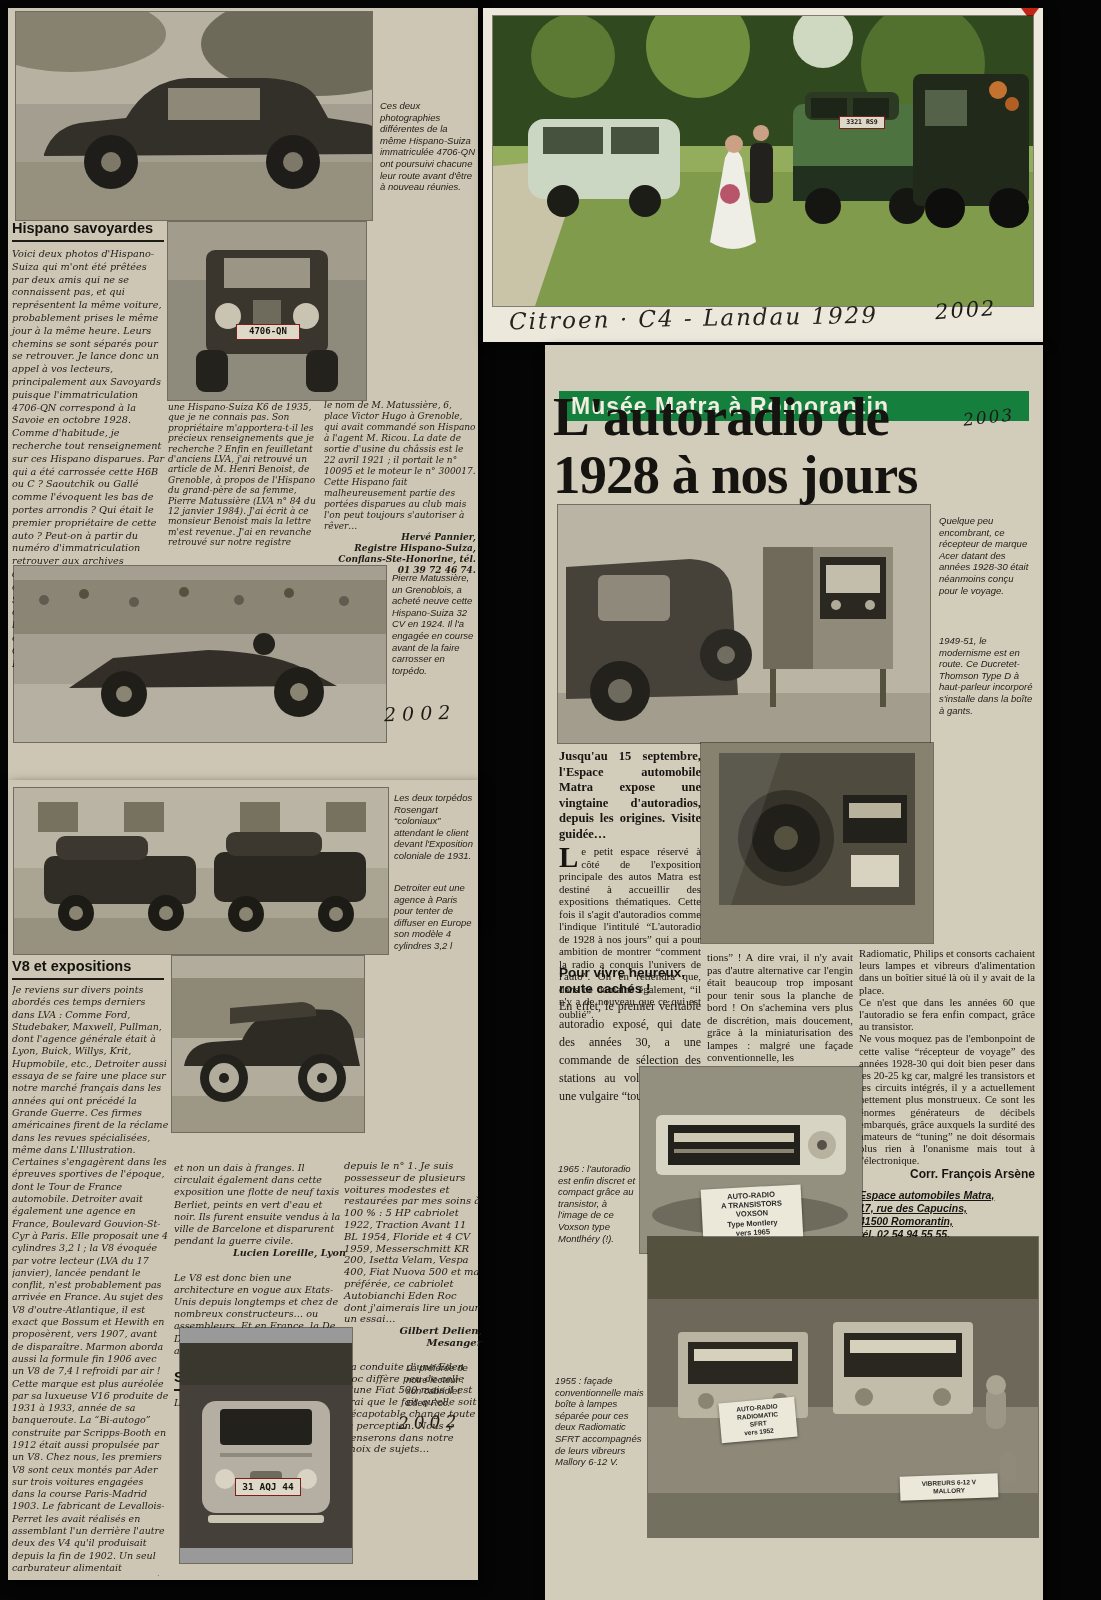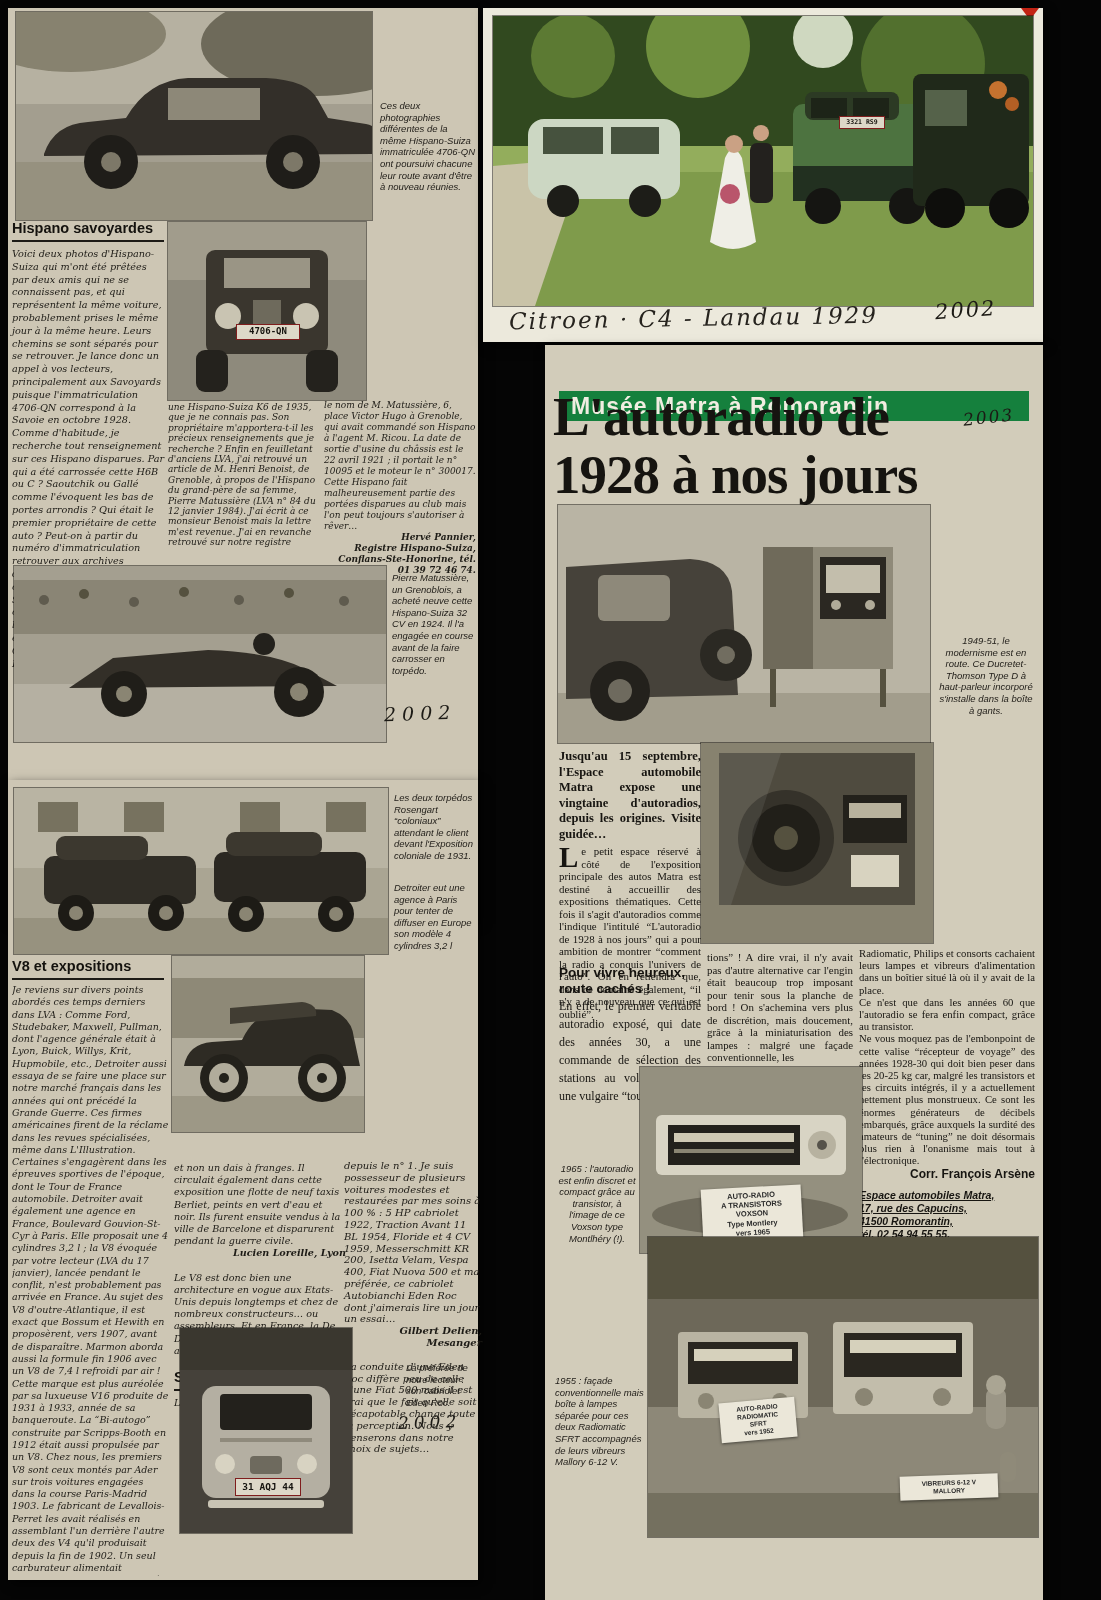--- a/index.html
+++ b/index.html
@@ -2,21 +2,21 @@
 <html><head>
 <meta charset="utf-8">
 <style>
   html,body{margin:0;padding:0;background:#000;}
   #canvas{position:relative;width:1101px;height:1600px;background:#050505;overflow:hidden;
           font-family:"Liberation Serif",serif;}
   .paper{position:absolute;background:#cdc6b4;box-shadow:3px 4px 10px rgba(0,0,0,.7);}
   .photo{position:absolute;overflow:hidden;background:#999;outline:1px solid rgba(20,18,14,.5);}
   .photo svg{display:block;width:100%;height:100%;}
   .cap{position:absolute;font:italic 9.5px/11.6px "Liberation Sans",sans-serif;color:#24211c;}
-  .cap.r{text-align:center;}
+  .cap.r{text-align:left;}
   .news{position:absolute;font-family:"DejaVu Serif",serif;font-style:italic;color:#1d1b16;}
   .sig{font-weight:bold;text-align:right;}
   .head-sm{position:absolute;font:bold 14.5px/17px "Liberation Sans",sans-serif;color:#14120e;
            border-bottom:2px solid #1d1b16;padding-bottom:3px;}
   .mbody{position:absolute;font:10.9px/12.5px "Liberation Serif",serif;color:#171511;text-align:justify;}
   .pre{white-space:pre-line;text-decoration:underline;}
   .card{position:absolute;background:#ebe7d9;color:#2b2b2b;font:bold 7.5px/9.2px "Liberation Sans",sans-serif;
         text-align:center;padding:4px 3px;white-space:pre-line;box-shadow:0 1px 3px rgba(0,0,0,.5);}
   .plate{position:absolute;background:#ddd8c8;color:#16140f;border:1px solid #7f1d1d;
          font:bold 9px/13px "DejaVu Sans Mono",monospace;text-align:center;}
@@ -166,20 +166,21 @@
         <rect x="205" y="42" width="130" height="122" fill="#8f8a79"></rect>
         <rect x="205" y="42" width="50" height="122" fill="#6f6a5a"></rect>
         <rect x="262" y="52" width="66" height="62" fill="#2b2822"></rect>
         <rect x="268" y="60" width="54" height="28" fill="#c3beac"></rect>
         <circle cx="278" cy="100" r="5" fill="#b0ab99"></circle>
           <circle cx="312" cy="100" r="5" fill="#b0ab99"></circle>
         <rect x="212" y="164" width="6" height="38" fill="#55513f"></rect>
           <rect x="322" y="164" width="6" height="38" fill="#55513f"></rect>
       </svg>
     </div>
+    <div class="cap" style="left:394px;top:170px;width:94px;">Quelque peu encombrant, ce récepteur de marque Acer datant des années 1928-30 était néanmoins conçu pour le voyage.</div>
     <div class="cap r" style="left:394px;top:290px;width:94px;">1949-51, le modernisme est en route. Ce Ducretet-Thomson Type D à haut-parleur incorporé s'installe dans la boîte à gants.</div>
 
     <div class="photo" style="left:156px;top:398px;width:232px;height:200px;">
       <svg viewBox="0 0 232 200">
         <rect width="232" height="200" fill="#87826f"></rect>
         <rect x="18" y="10" width="196" height="152" fill="#4f4b3f"></rect>
         <circle cx="85" cy="95" r="48" fill="#35322a"></circle>
           <circle cx="85" cy="95" r="34" fill="#211f19"></circle>
           <circle cx="85" cy="95" r="12" fill="#55513f"></circle>
         <rect x="142" y="52" width="64" height="48" fill="#23211b"></rect>
@@ -310,21 +311,21 @@
       <div class="head-sm" style="position:static;margin-top:12px;width:160px;">Sa plus belle auto</div>
       <div style="margin-top:6px;">Longue vie à LVA que je savoure</div>
     </div>
 
     <div class="news" style="left:336px;top:380px;width:138px;font-size:10px;line-height:11.8px;">
       <div>depuis le n° 1. Je suis possesseur de plusieurs voitures modestes et restaurées par mes soins à 100 % : 5 HP cabriolet 1922, Traction Avant 11 BL 1954, Floride et 4 CV 1959, Messerschmitt KR 200, Isetta Velam, Vespa 400, Fiat Nuova 500 et ma préférée, ce cabriolet Autobianchi Eden Roc dont j'aimerais lire un jour un essai…</div>
       <div class="sig">Gilbert Delien, Mesanger</div>
       <div style="margin-top:12px;">La conduite d'une Eden Roc diffère peu de celle d'une Fiat 500 mais il est vrai que le fait qu'elle soit décapotable change toute la perception. Nous y penserons dans notre choix de sujets…</div>
     </div>
 
-    <div class="photo" style="left:172px;top:548px;width:172px;height:205px;">
+    <div class="photo" style="left:172px;top:548px;width:172px;height:235px;">
       <svg viewBox="0 0 172 205">
         <rect width="172" height="205" fill="#45413a"></rect>
         <rect width="172" height="42" fill="#3a372f"></rect>
         <rect x="22" y="58" width="128" height="112" rx="14" fill="#b4afa2"></rect>
         <rect x="40" y="66" width="92" height="36" rx="4" fill="#23211c"></rect>
         <rect x="40" y="110" width="92" height="4" fill="#8f8a7c"></rect>
         <circle cx="45" cy="136" r="10" fill="#d8d3c2"></circle>
           <circle cx="127" cy="136" r="10" fill="#d8d3c2"></circle>
         <rect x="70" y="128" width="32" height="18" rx="4" fill="#6e6a5e"></rect>
         <rect x="28" y="172" width="116" height="8" rx="3" fill="#c9c4b4"></rect>

